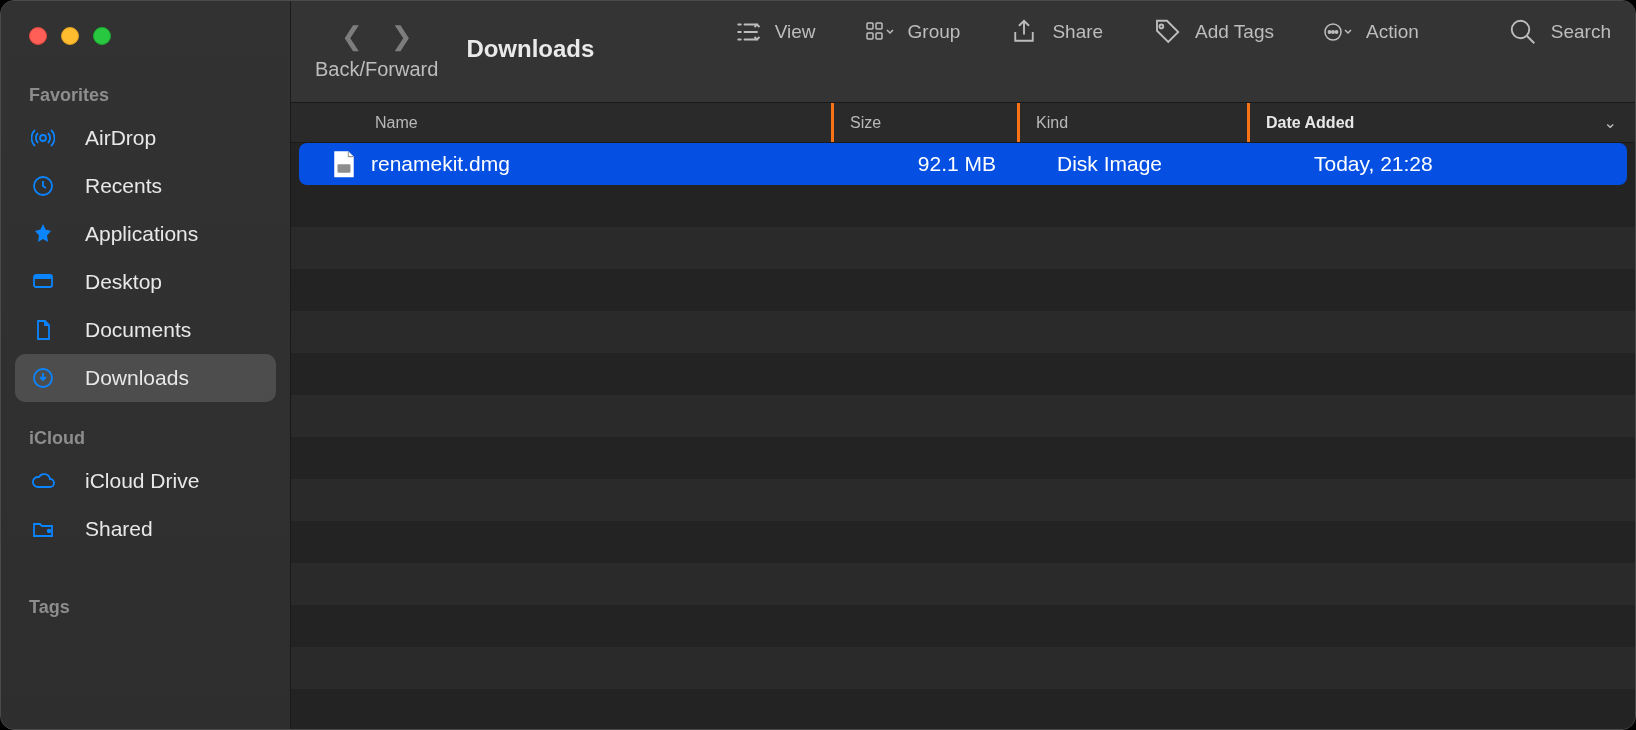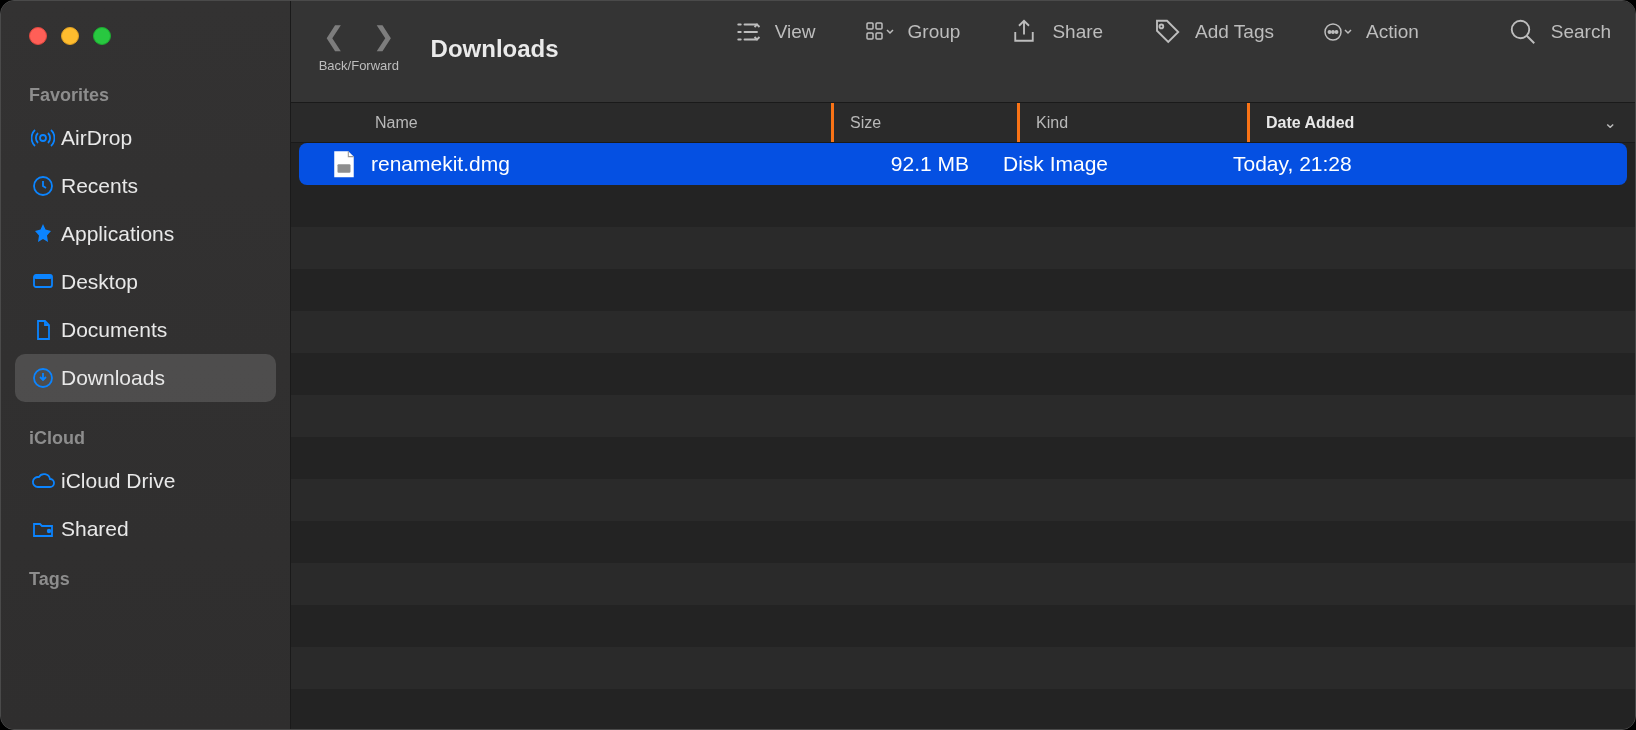--- a/index.html
+++ b/index.html
@@ -38,21 +38,21 @@
 .dot.green { background: #28c840; border: 1px solid #1daa31; }
 .section-heading {
   color: #8d8d8d;
   font-size: 18px;
   font-weight: 600;
   padding: 8px 12px 8px 14px;
 }
 .sidebar-item {
   display: flex;
   align-items: center;
-  gap: 4px;
+  gap: 28px;
   padding: 10px 12px 10px 14px;
   border-radius: 10px;
   color: #e8e8e8;
   font-size: 21px;
   font-weight: 400;
   cursor: pointer;
 }
 .sidebar-item.active {
   background: rgba(255,255,255,0.14);
 }
@@ -78,21 +78,21 @@
   background: #343434;
   display: flex;
   align-items: flex-start;
   padding: 14px 24px 12px 24px;
   border-bottom: 1px solid #1a1a1a;
   height: 102px;
 }
 .nav-group { display: flex; flex-direction: column; align-items: center; gap: 6px; margin-right: 28px; }
 .nav-arrows { display: flex; gap: 28px; font-size: 26px; color: #7d7d7d; padding: 6px 8px 0 8px;}
 .nav-arrows span { cursor: pointer; }
-.nav-label { color: #bdbdbd; font-size: 13px; font-weight: 400; }
+.nav-label { color: #bdbdbd; font-size: 20px; font-weight: 400; }
 .title {
   font-size: 24px;
   font-weight: 700;
   color: #eaeaea;
   align-self: center;
   margin-top: -8px;
 }
 .spacer { flex: 1; }
 .tool-group { display: flex; gap: 44px; align-items: flex-start; }
 .tool-item { display: flex; align-items: center; gap: 8px; cursor: pointer; }
@@ -127,20 +127,21 @@
   align-items: center;
   padding-left: 40px;
 }
 .row.alt { background: #2a2a2a; }
 .row.sel {
   background: #0550e2;
   color: #fff;
   border-radius: 8px;
   margin: 0 8px 0 8px;
   padding-left: 32px;
+  gap: 27px;
 }
 .row .file-icon {
   width: 26px; height: 30px;
   margin-right: 14px;
 }
 .row .cell-name { flex: 0 0 470px; display: flex; align-items: center; font-size: 21px; color: #fff; font-weight: 400; }
 .row .cell-size { flex: 0 0 186px; font-size: 21px; color: #fff; text-align: right; padding-right: 18px; }
 .row .cell-kind { flex: 0 0 230px; font-size: 21px; color: #fff; padding-left: 16px; }
 .row .cell-date { flex: 1; font-size: 21px; color: #fff; padding-left: 16px; }
 .row.sel .cell-name, .row.sel .cell-size, .row.sel .cell-kind, .row.sel .cell-date { color: #fff; }
@@ -231,21 +232,21 @@
     <div class="sidebar-item">
       <span class="sidebar-icon">
         <svg viewBox="0 0 24 24" fill="none" stroke="currentColor" stroke-width="1.8">
             <path d="M3 7h6l2 2h10v10H3z"></path>
             <circle cx="18" cy="14" r="2.2" fill="currentColor" stroke="none"></circle>
           </svg>
       </span>
       <span>Shared</span>
     </div>
 
-    <div class="section-heading" style="margin-top:8px">Tags</div>
+    <div class="section-heading" style="margin-top:36px">Tags</div>
   </div>
 
   <div class="main">
     <div class="toolbar">
       <div class="nav-group">
         <div class="nav-arrows">
           <span>❮</span>
           <span>❯</span>
         </div>
         <div class="nav-label">Back/Forward</div>

